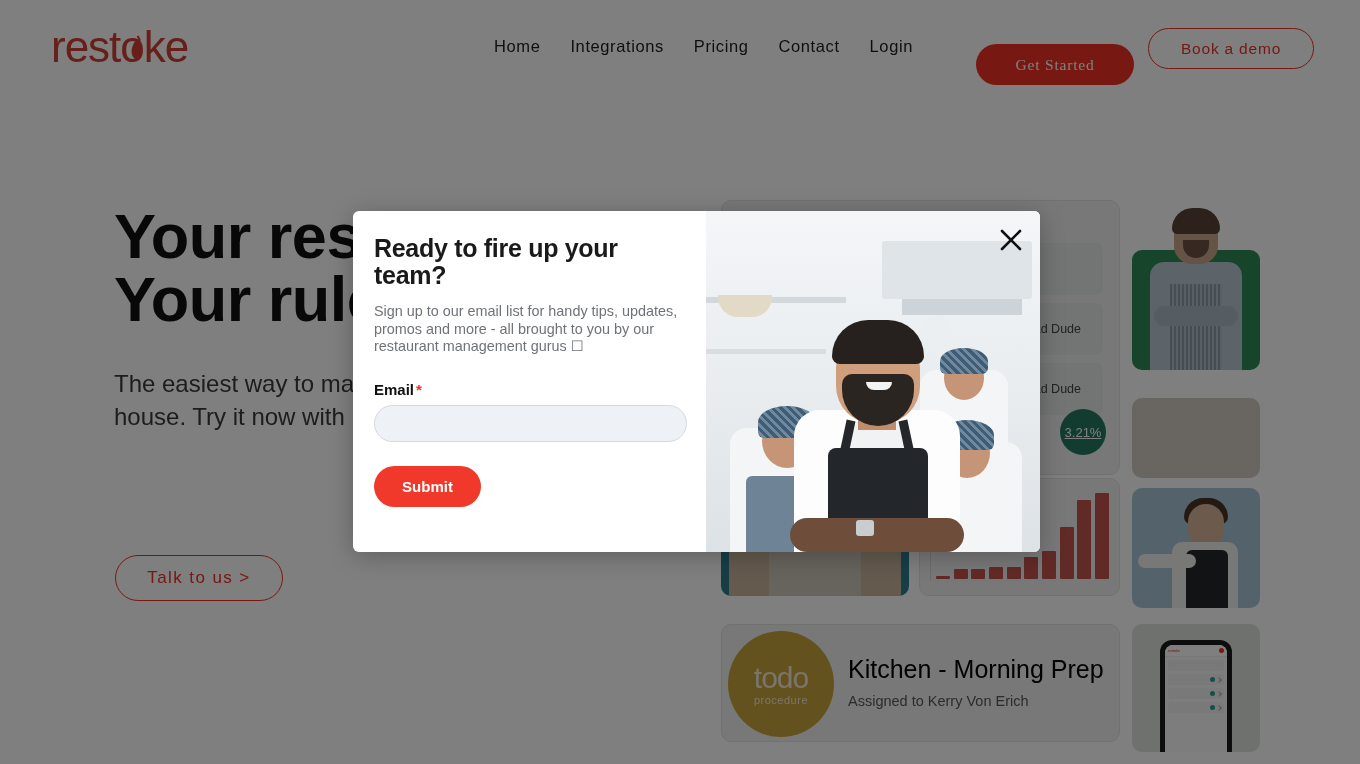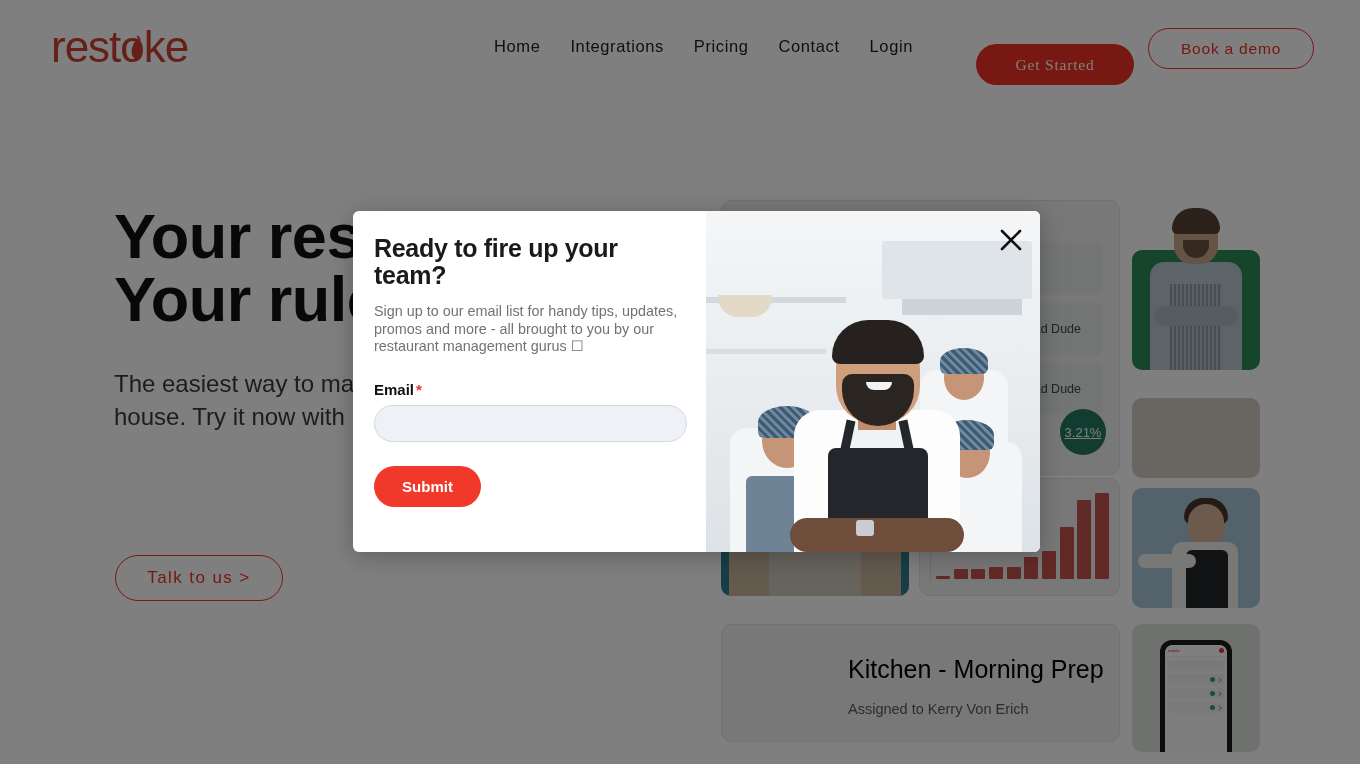--- a/index.html
+++ b/index.html
@@ -322,21 +322,21 @@
     display: flex; flex-direction: column;
     align-items: center; justify-content: center;
   }
   .todo-badge-main { font-size: 30px; letter-spacing: -1px; line-height: 1; }
   .todo-badge-sub { font-size: 11px; letter-spacing: 0.5px; margin-top: 1px; }
   .todo-title {
     position: absolute; left: 126px; top: 30px;
     font-size: 25px; color: #000000; white-space: nowrap;
   }
   .todo-sub {
-    position: absolute; left: 126px; top: 76px;
+    position: absolute; left: 126px; top: 68px;
     font-size: 14.5px; color: #555b56; white-space: nowrap;
   }
 
   
   .overlay {
     position: absolute;
     inset: 0;
     background: rgba(0,0,0,0.5);
     z-index: 50;
   }
@@ -620,20 +620,24 @@
           </div>
           <div class="phone-line">
             <span class="phone-tick"></span>
             <span class="phone-chev"></span>
           </div>
         </div>
       </div>
     </div>
 
     <div class="card card-todo">
+      <div class="todo-badge">
+        <span class="todo-badge-main">todo</span>
+        <span class="todo-badge-sub">procedure</span>
+      </div>
       <div class="todo-title">Kitchen - Morning Prep</div>
       <div class="todo-sub">Assigned to Kerry Von Erich</div>
     </div>
 
   </div>
 </div>
 
 <div class="overlay"></div>
 
 <div class="modal">

